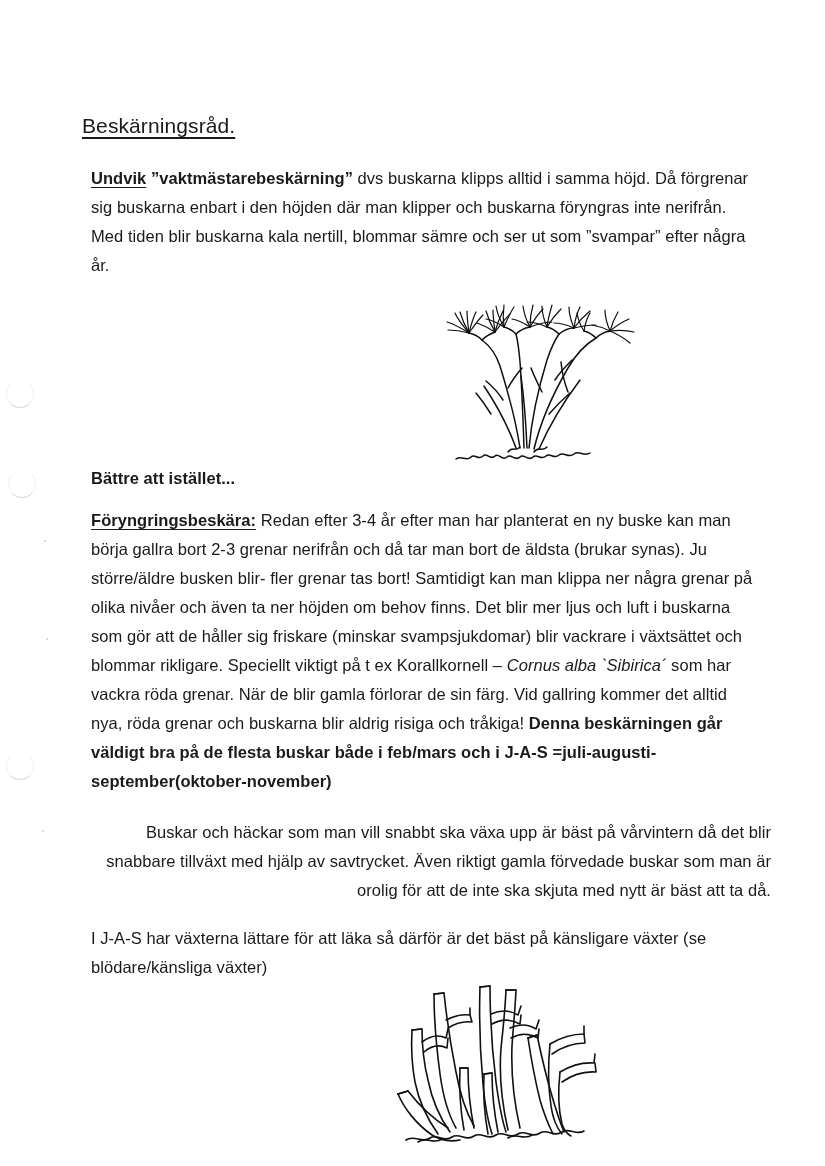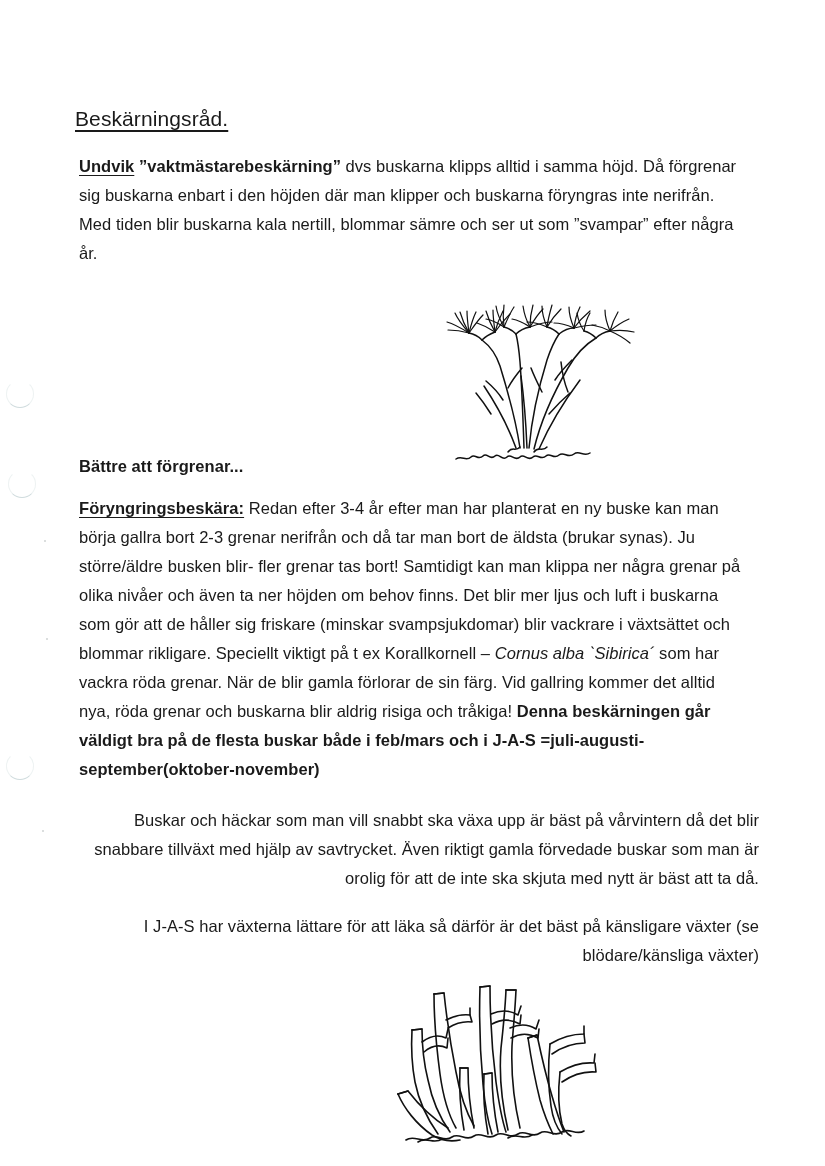--- a/index.html
+++ b/index.html
@@ -52,45 +52,45 @@
     position: absolute;
     left: 75px;
     top: 0;
     width: 670px;
   }
 
   h1.doc-title {
     font-size: 21px;
     font-weight: 400;
     line-height: 1.2;
-    margin: 0;
+    margin: 7px;
     padding: 0;
     position: absolute;
     top: 106px;
     left: 0;
     text-decoration: underline;
     text-underline-offset: 4px;
     text-decoration-thickness: 1.5px;
     letter-spacing: 0.1px;
   }
 
   p.para {
     font-size: 16.5px;
     line-height: 29px;
-    margin: 4px;
+    margin: 16px;
     position: absolute;
     left: 0;
     letter-spacing: 0.05px;
   }
 
   .p-undvik   { top: 148px;  width: 665px; }
   .h-battre   { top: 448px;  width: 420px; font-weight: bold; font-size: 16px; }
   .p-foryng   { top: 490px;  width: 665px; }
   .p-buskar   { top: 802px;  width: 680px; text-align: right; }
-  .p-jas      { top: 908px;  width: 680px; text-align: right; }
+  .p-jas      { top: 908px;  width: 680px; }
 
   b, strong { font-weight: bold; }
   i, em { }
   .bold-ul {
     font-weight: bold;
     text-decoration: underline;
     text-underline-offset: 3px;
     text-decoration-thickness: 1.3px;
   }
 
@@ -112,21 +112,21 @@
   <div class="scan-dot d1"></div>
   <div class="scan-dot d2"></div>
   <div class="scan-dot d3"></div>
 
   <div class="content">
 
     <h1 class="doc-title">Beskärningsråd.</h1>
 
     <p class="para p-undvik"><span class="bold-ul">Undvik</span> <b>”vaktmästarebeskärning”</b><span> dvs buskarna klipps alltid i samma höjd. Då förgrenar sig buskarna enbart i den höjden där man klipper och buskarna föryngras inte nerifrån. Med tiden blir buskarna kala nertill, blommar sämre och ser ut som ”svampar” efter några år.</span></p>
 
-    <p class="para h-battre">Bättre att förgrenar...</p>
+    <p class="para h-battre">Bättre att istället...</p>
 
     <p class="para p-foryng"><span class="bold-ul">Föryngringsbeskära:</span><span> Redan efter 3-4 år efter man har planterat en ny buske kan man börja gallra bort 2-3 grenar nerifrån och då tar man bort de äldsta (brukar synas). Ju större/äldre busken blir- fler grenar tas bort! Samtidigt kan man klippa ner några grenar på olika nivåer och även ta ner höjden om behov finns. Det blir mer ljus och luft i buskarna som gör att de håller sig friskare (minskar svampsjukdomar) blir vackrare i växtsättet och blommar rikligare. Speciellt viktigt på t ex Korallkornell – </span><i>Cornus alba ˋSibirica´</i><span> som har vackra röda grenar. När de blir gamla förlorar de sin färg. Vid gallring kommer det alltid nya, röda grenar och buskarna blir aldrig risiga och tråkiga! </span><b>Denna beskärningen går väldigt bra på de flesta buskar både i feb/mars och i J-A-S =juli-augusti-september(oktober-november)</b></p>
 
     <p class="para p-buskar">Buskar och häckar som man vill snabbt ska växa upp är bäst på vårvintern då det blir snabbare tillväxt med hjälp av savtrycket. Även riktigt gamla förvedade buskar som man är orolig för att de inte ska skjuta med nytt är bäst att ta då.</p>
 
     <p class="para p-jas"> I J-A-S har växterna lättare för att läka så därför är det bäst på känsligare växter (se blödare/känsliga växter)</p>
 
   </div>
 
   <div class="illustration illo-top">

